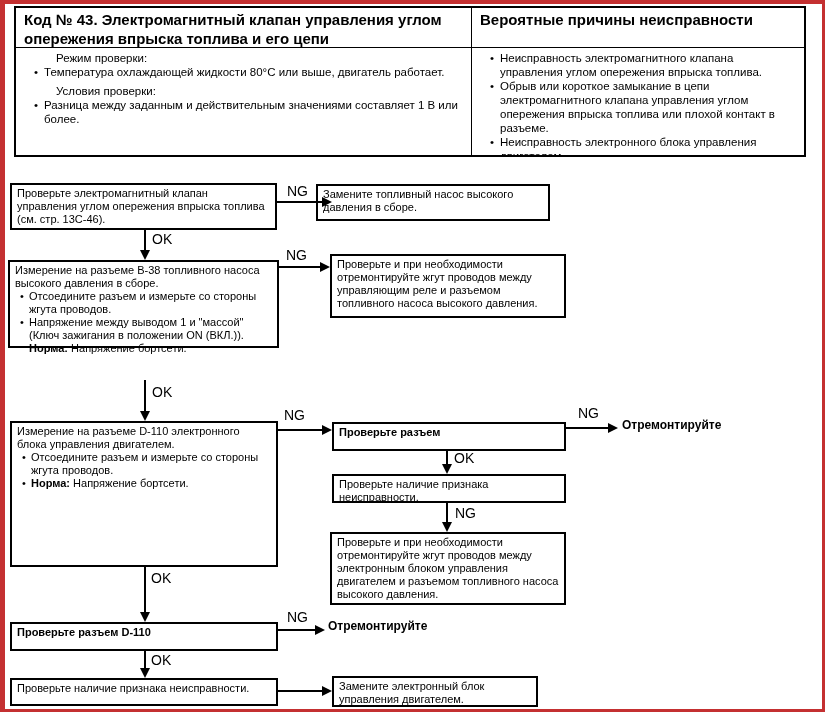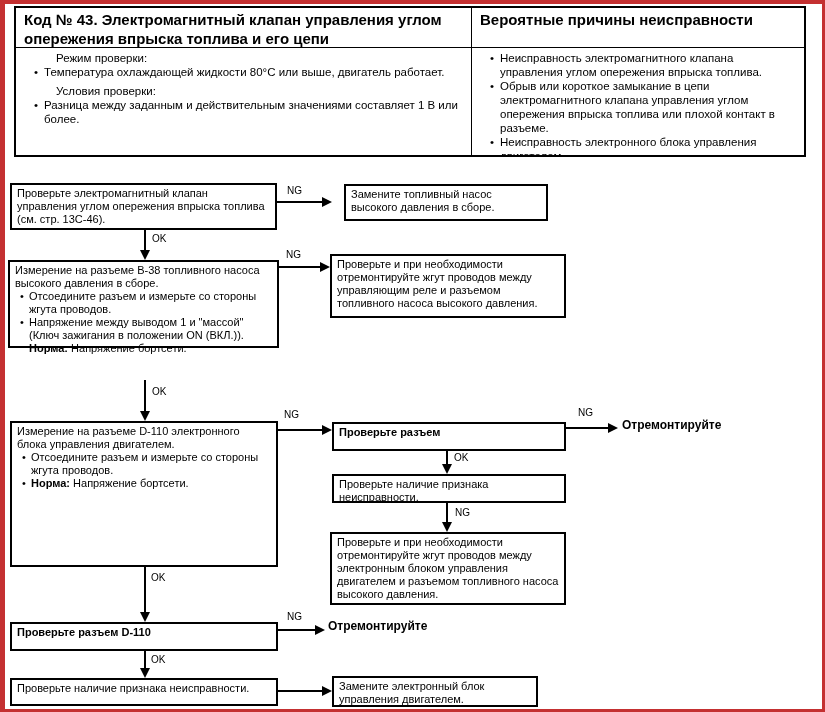--- a/index.html
+++ b/index.html
@@ -40,21 +40,21 @@
   .ah { position:absolute; height:2px; background:#000; }
   .ah::after {
     content:""; position:absolute; right:-10px; top:-4px; width:0; height:0;
     border-left:10px solid #000; border-top:5px solid transparent; border-bottom:5px solid transparent;
   }
   .av { position:absolute; width:2px; background:#000; }
   .av::after {
     content:""; position:absolute; left:-4px; bottom:-10px; width:0; height:0;
     border-top:10px solid #000; border-left:5px solid transparent; border-right:5px solid transparent;
   }
-  .lbl { position:absolute; font-size:10px; line-height:12px; }
+  .lbl { position:absolute; font-size:14px; line-height:12px; }
   .endpoint { position:absolute; font-size:12px; line-height:13px; font-weight:bold; }
 </style>
 </head>
 <body>
 
 <div class="canvas">
   <div class="frame" style="border-color: rgb(196, 48, 49);"></div>
 
   <div class="htable">
     <div class="cell title cl tr">Код № 43. Электромагнитный клапан управления углом опережения впрыска топлива и его цепи</div>
@@ -84,21 +84,21 @@
       </div>
       <div class="bullet-line">
         <span class="marker">•</span>
         <div class="btext">Неисправность электронного блока управления двигателем.</div>
       </div>
     </div>
   </div>
 
   <div class="box" style="left:10px;top:183px;width:267px;height:47px">Проверьте электромагнитный клапан управления углом опережения впрыска топлива (см. стр. 13C-46).</div>
 
-  <div class="box" style="left:344px;top:184px;width:204px;height:37px">Замените топливный насос высокого давления в сборе.</div>
+  <div class="box" style="left:316px;top:184px;width:234px;height:37px">Замените топливный насос высокого давления в сборе.</div>
 
   <div class="box" style="left:8px;top:260px;width:271px;height:88px">
     <div>Измерение на разъеме B-38 топливного насоса высокого давления в сборе.</div>
     <div class="bullet-line">
       <span class="marker">•</span>
       <div class="btext">Отсоедините разъем и измерьте со стороны жгута проводов.</div>
     </div>
     <div class="bullet-line">
       <span class="marker">•</span>
       <div class="btext">

